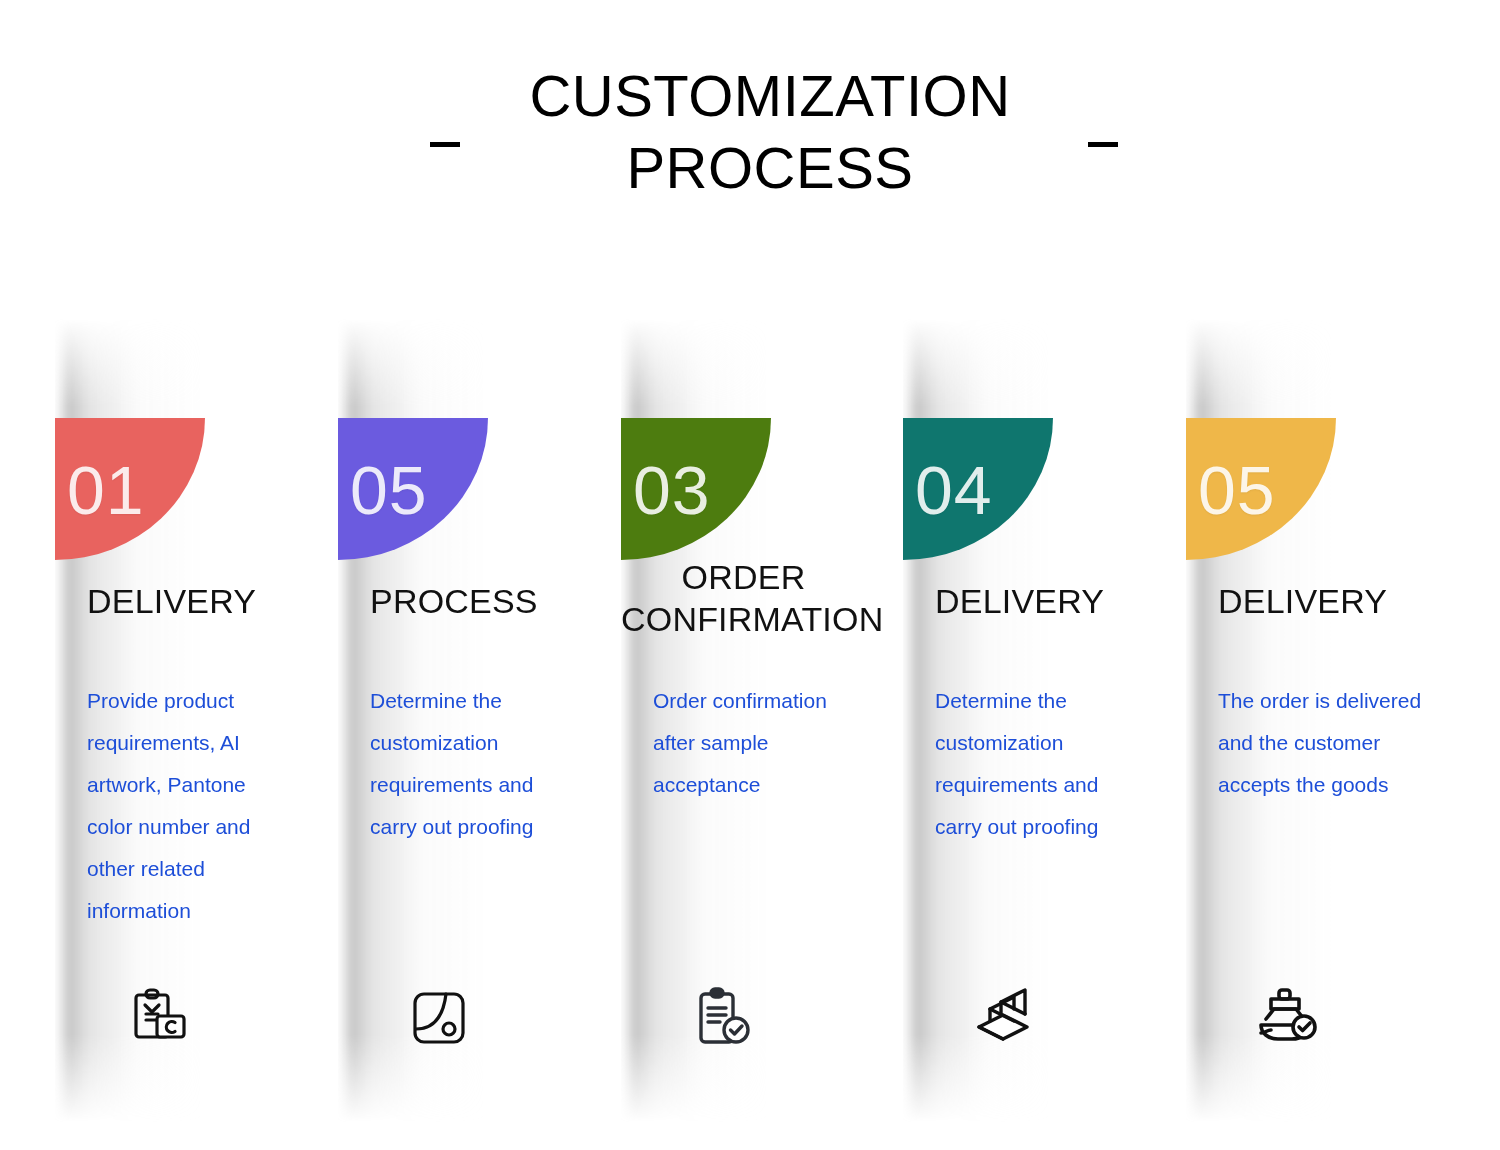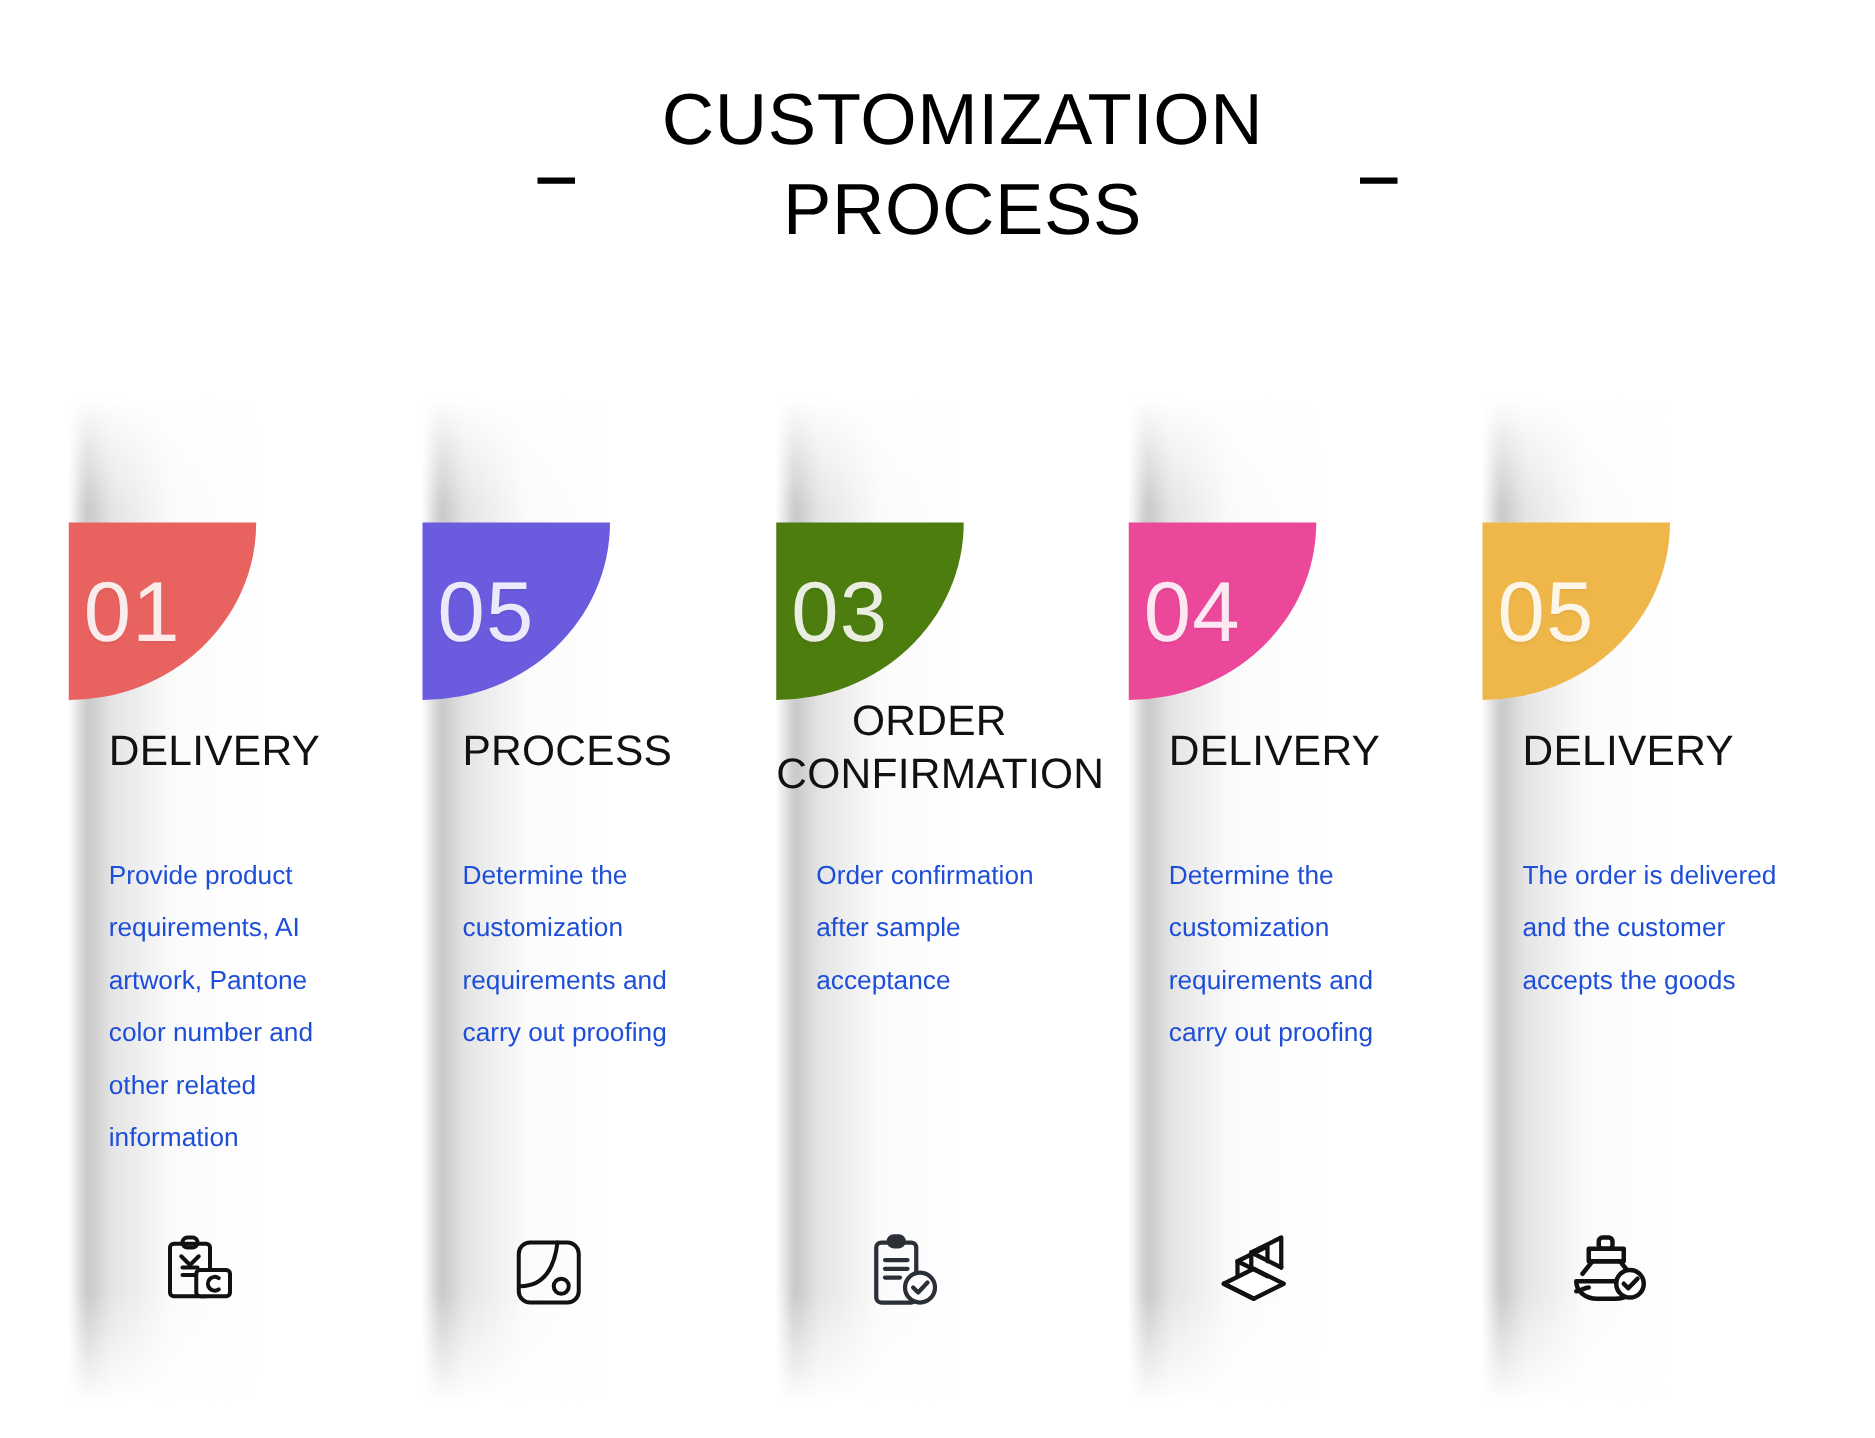--- a/index.html
+++ b/index.html
@@ -175,21 +175,21 @@
       <path d="M21 25h18"></path>
             <path d="M21 32h18"></path>
             <path d="M21 39h12"></path>
       <circle cx="49" cy="47" r="12" fill="#fff"></circle>
       <path d="M43.5 47l4 4 7.5-8"></path>
     </svg>
         </div>
       </div>
       <div class="card" style="left: 903px;">
         <div class="col-bg"></div>
-        <div class="badge" style="background: #ec4899;">
+        <div class="badge" style="background: #0f766e;">
           <div class="num">04</div>
         </div>
         <div class="card-title">DELIVERY</div>
         <div class="card-body">Determine the customization requirements and carry out proofing</div>
         <div class="card-icon">
     <svg viewBox="0 0 70 70" fill="none" stroke="#111" stroke-width="3.4" stroke-linecap="round" stroke-linejoin="round">
       <path d="M10 44l24-12 24 12-24 12z" fill="#fff"></path>
       <path d="M21 38V26l24-12v12"></path>
       <path d="M21 26l24 12"></path>
       <path d="M32 31V19l24-12v24"></path>

